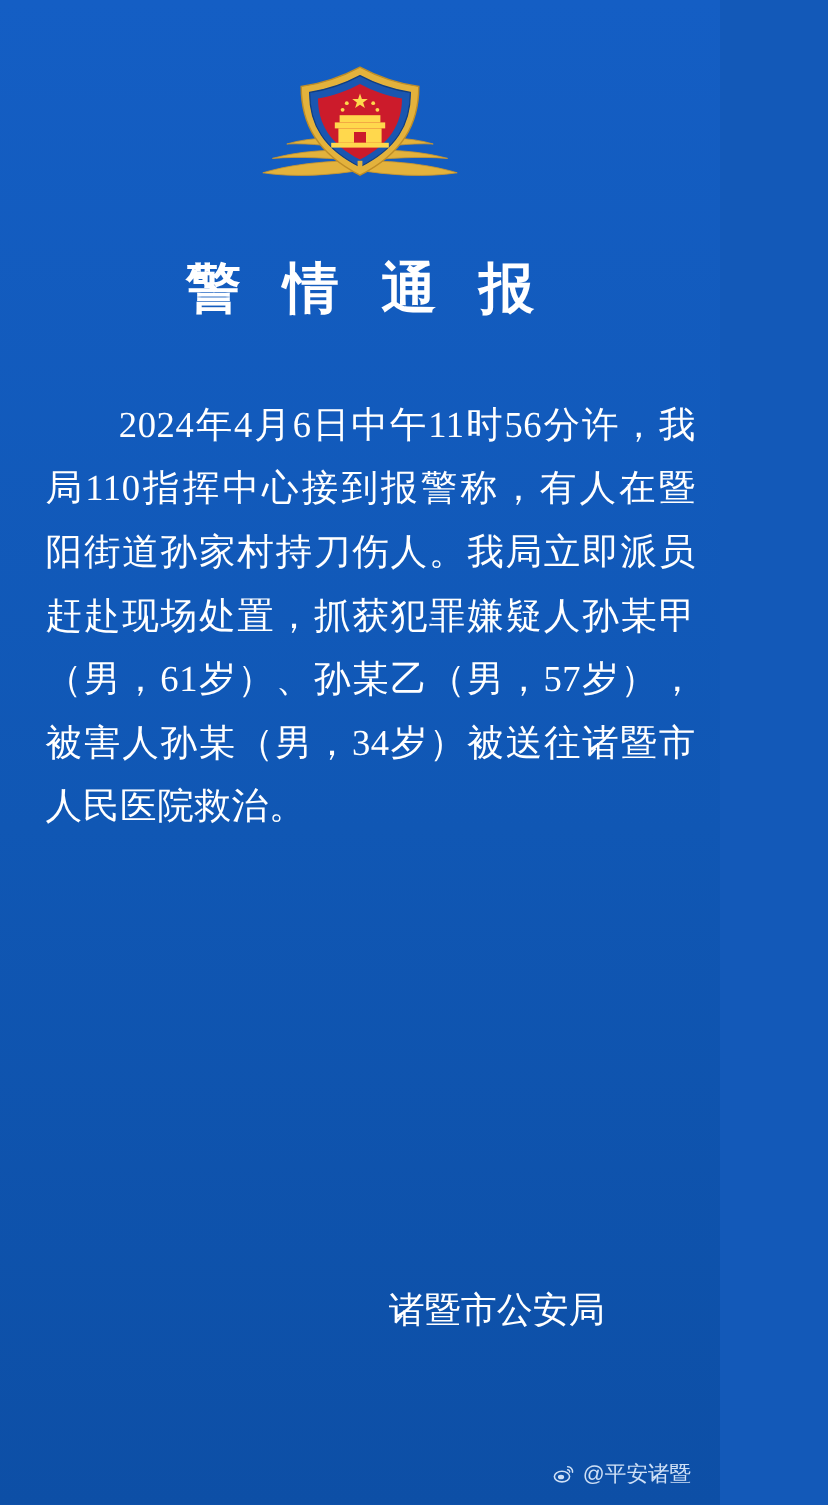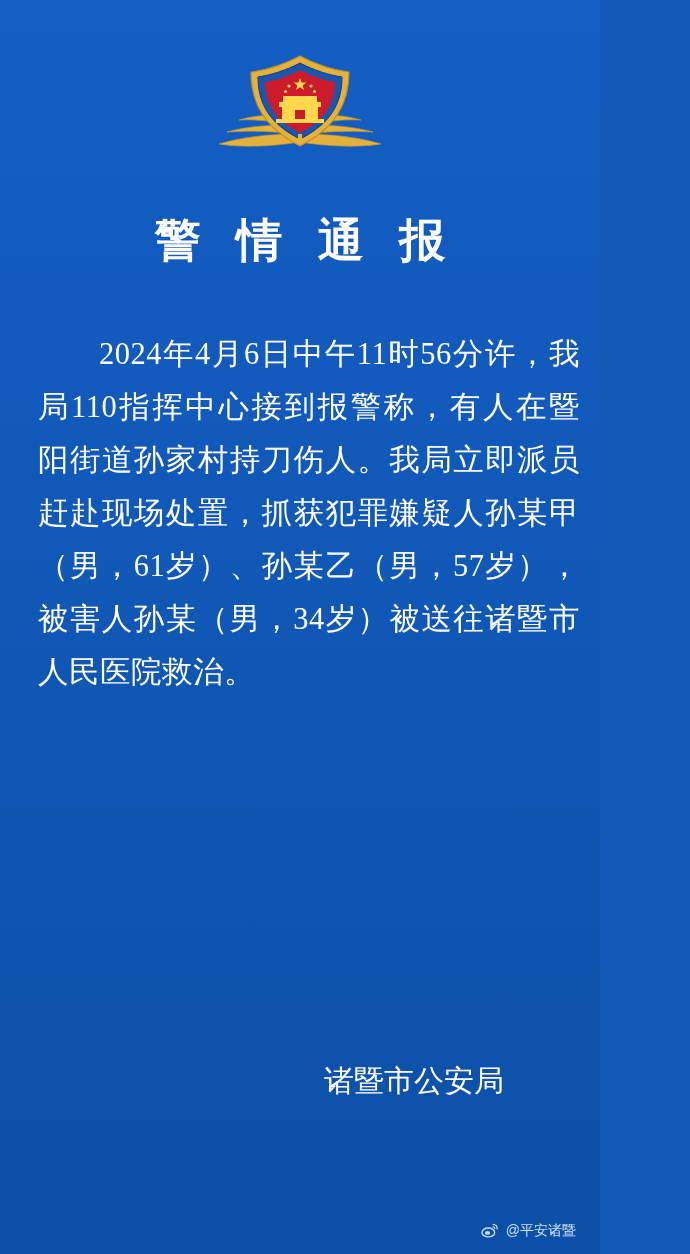--- a/index.html
+++ b/index.html
@@ -59,36 +59,36 @@
     text-justify: inter-ideograph;
     color: #ffffff;
     margin: 0 0 4px 0;
     letter-spacing: 0.5px;
   }
 
   
   .signature {
     position: absolute;
     right: 96px;
-    bottom: 148px;
+    bottom: 136px;
     text-align: left;
     font-size: 30px;
     line-height: 50px;
     color: #ffffff;
   }
 
   
   .footer {
     position: absolute;
     right: 24px;
     bottom: 14px;
     display: flex;
     align-items: center;
     gap: 7px;
-    font-size: 14px;
+    font-size: 18px;
     color: #cfe0f6;
     font-family: "Liberation Sans", sans-serif;
   }
   .weibo-icon {
     width: 19px;
     height: 19px;
     display: block;
   }
 </style>
 </head>

